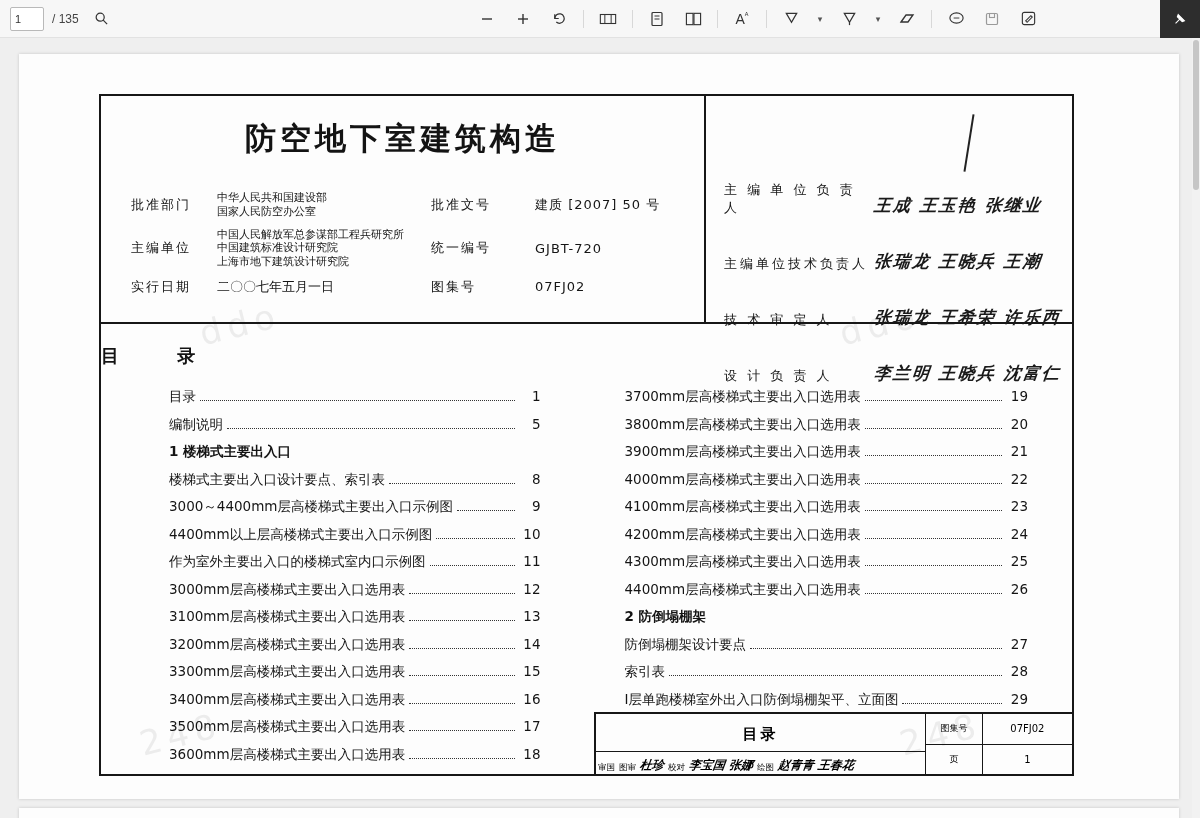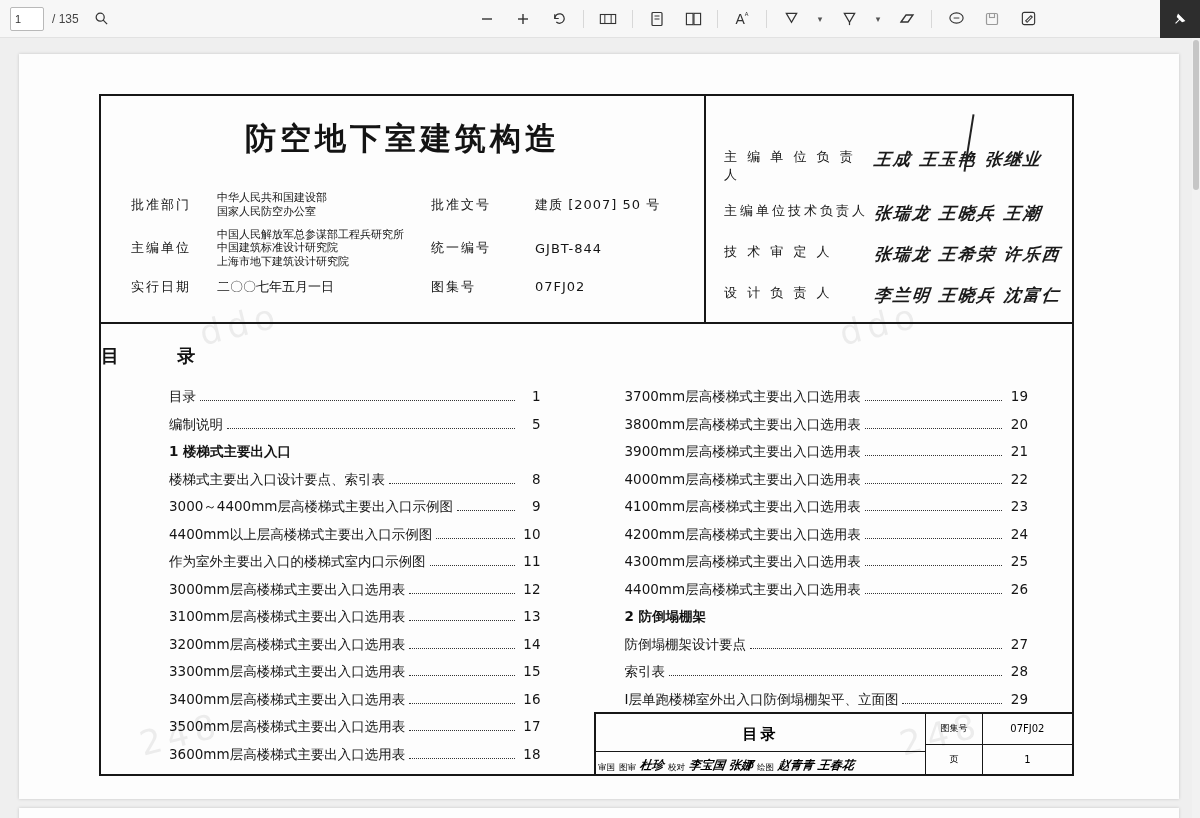--- a/index.html
+++ b/index.html
@@ -229,22 +229,23 @@
     position: absolute;
     top: 52px;
     left: 18px;
     right: 10px;
     font-size: 13px;
     font-family: "DejaVu Sans", sans-serif;
     color: #151515;
   }
   .sign-row {
     display: flex;
-    align-items: flex-start;
+    align-items: flex-end;
     margin-bottom: 18px;
+    margin-top: 33px;
   }
   .sign-label {
     letter-spacing: 3px;
     flex: none;
     width: 150px;
   }
   .sign-hand {
     font-family: "DejaVu Serif", serif;
     font-style: italic;
     font-weight: bold;
@@ -516,21 +517,21 @@
             </div>
 
             <div class="meta-row">
               <div class="meta-label">主编单位</div>
               <div class="meta-val">
                 <span class="tiny">中国人民解放军总参谋部工程兵研究所</span>
                 <span class="tiny">中国建筑标准设计研究院</span>
                 <span class="tiny">上海市地下建筑设计研究院</span>
               </div>
               <div class="meta-label2">统一编号</div>
-              <div class="meta-val2">GJBT-844</div>
+              <div class="meta-val2">GJBT-720</div>
             </div>
 
             <div class="meta-row">
               <div class="meta-label">实行日期</div>
               <div class="meta-val">
                 <span>二〇〇七年五月一日</span>
               </div>
               <div class="meta-label2">图集号</div>
               <div class="meta-val2">07FJ02</div>
             </div>

